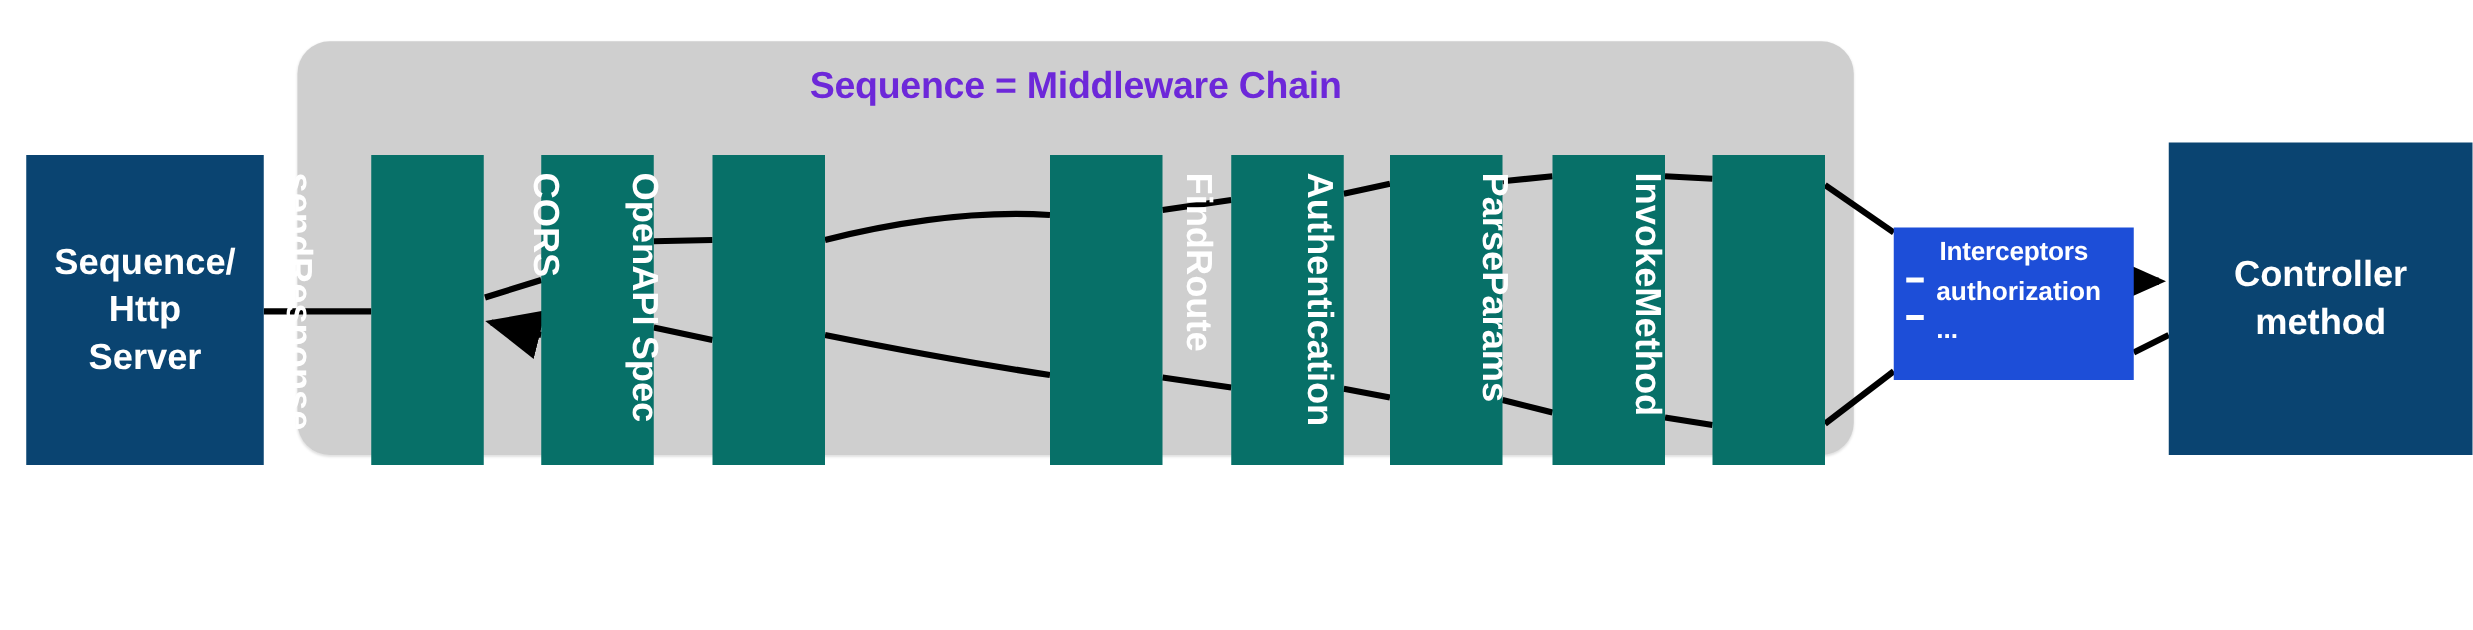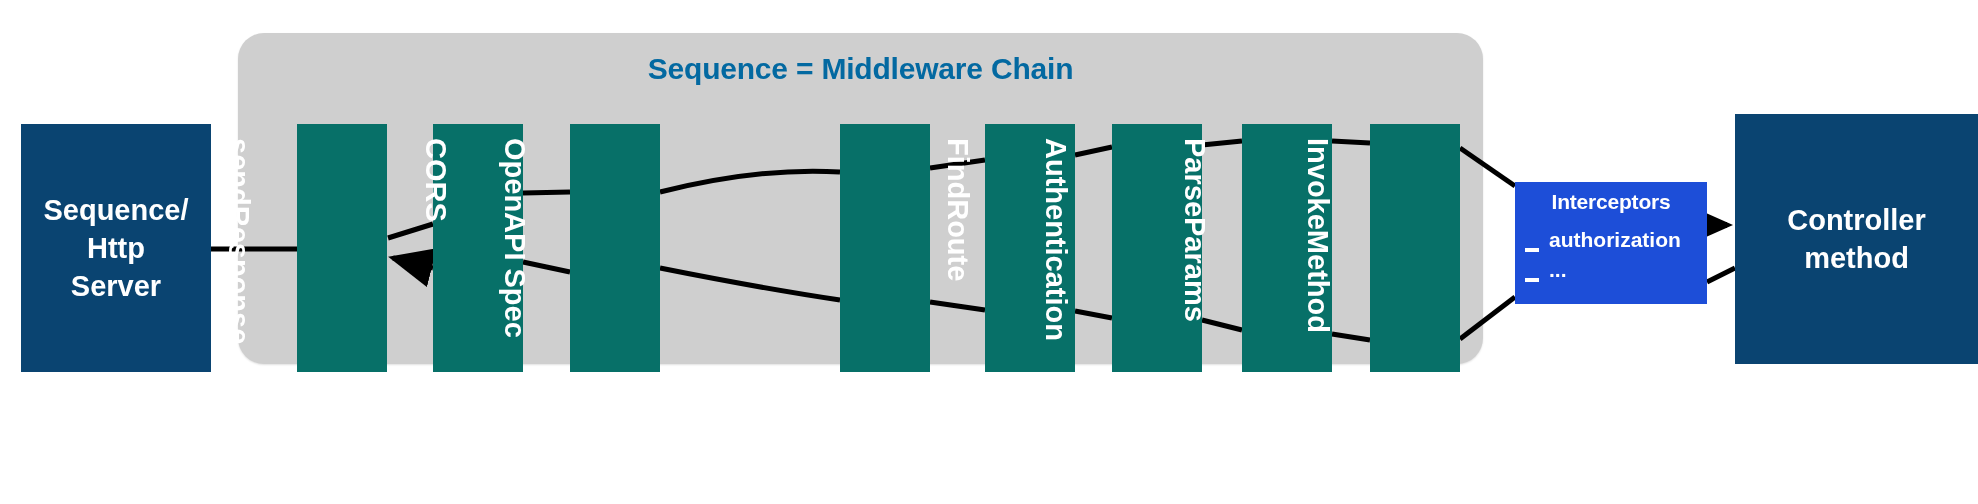--- a/index.html
+++ b/index.html
@@ -21,21 +21,21 @@
     border-radius:26px;
     box-shadow:0 1px 2px rgba(0,0,0,.12);
   }
   .chain-title{
     position:absolute;
     left:238px; top:52px;
     width:1245px;
     text-align:center;
     font-size:30px;
     font-weight:bold;
-    color:#0369a1;
+    color:#6d28d9;
     letter-spacing:-0.2px;
   }
 
   
   .endbox{
     position:absolute;
     background:#0a4471;
     color:#ffffff;
     display:flex;
     align-items:center;
@@ -82,21 +82,21 @@
     position:absolute; left:0; top:8px; width:100%;
     text-align:center;
     font-size:21px; font-weight:bold;
     letter-spacing:-0.2px;
   }
   #interceptors-box .ib-list{
     position:absolute; left:10px; top:40px; width:182px;
     font-size:21px; font-weight:bold;
   }
   #interceptors-box .ib-item{
-    display:flex; align-items:flex-end; gap:10px; height:30px;
+    display:flex; align-items:flex-start; gap:10px; height:30px;
   }
   #interceptors-box .ib-dash{
     display:inline-block;
     width:14px; height:4px;
     background:#fff;
     flex:0 0 auto;
   }
 
   
   #connectors{

